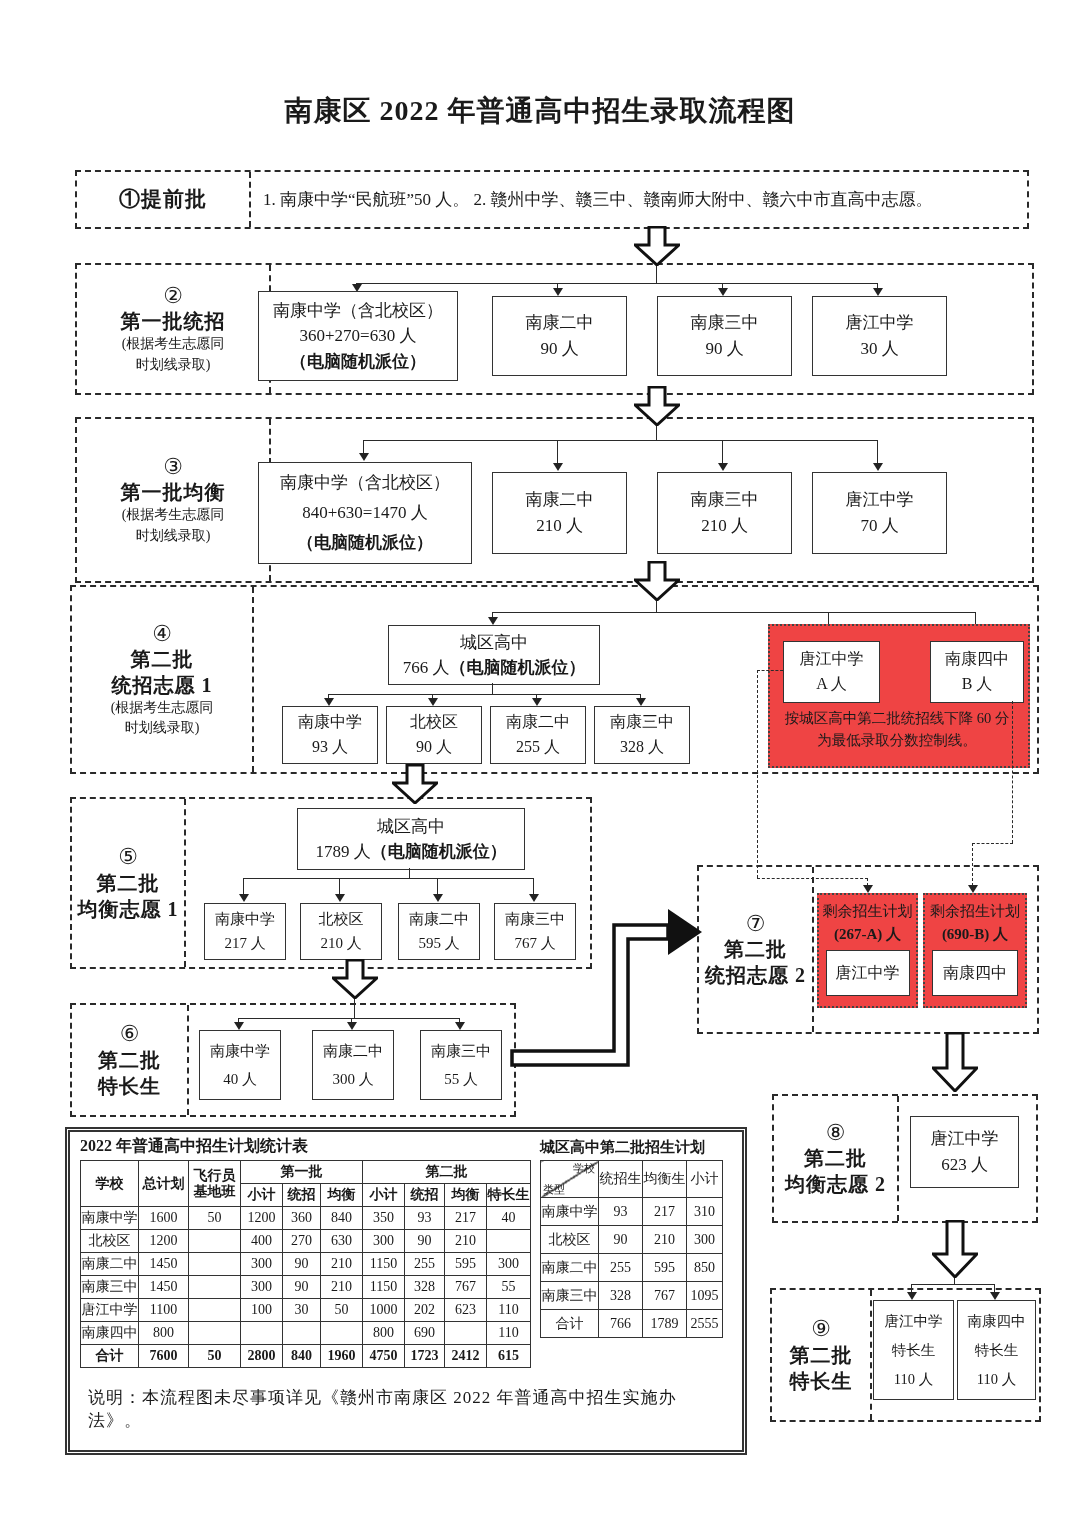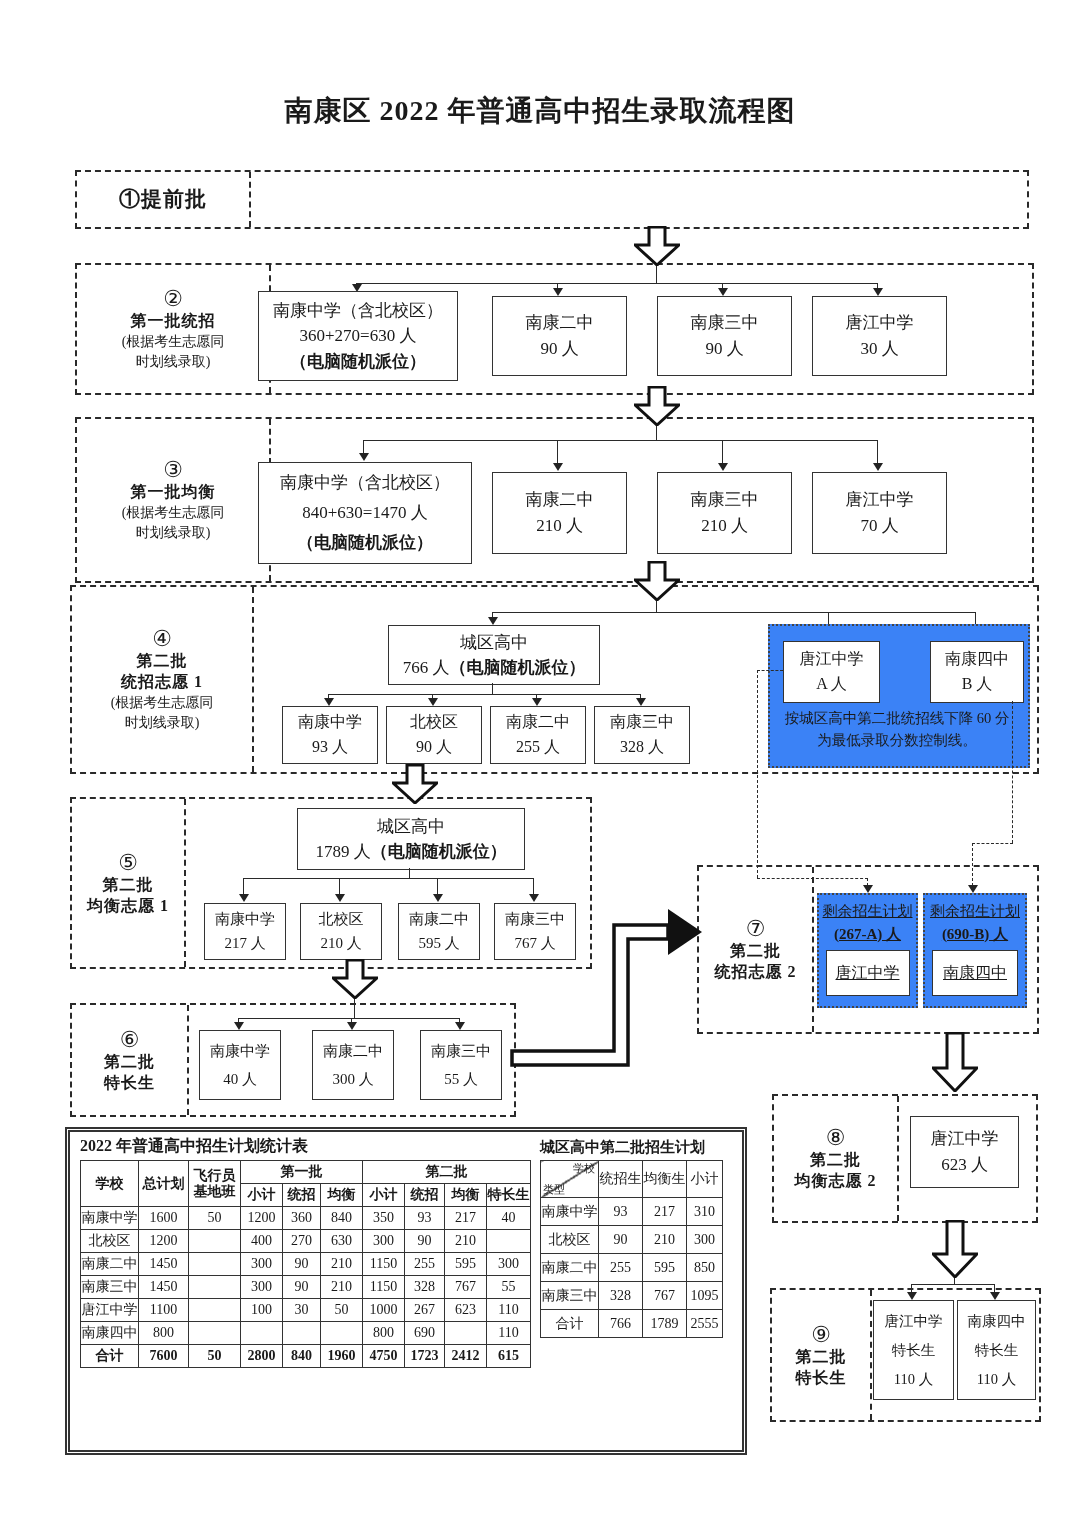--- a/index.html
+++ b/index.html
@@ -4,25 +4,25 @@
 <style>
   html,body{margin:0;padding:0;background:#fff;}
   #canvas{position:relative;width:1080px;height:1526px;background:#ffffff;
     font-family:"Liberation Serif","DejaVu Serif",serif;color:#1a1a1a;overflow:hidden;}
   .abs{position:absolute;}
   .title{width:1080px;text-align:center;font-size:28px;font-weight:bold;letter-spacing:1px;}
   .sec{position:absolute;border:2px dashed #2a2a2a;background:transparent;}
   .seclabel{position:absolute;left:0;top:0;bottom:0;border-right:2px dashed #2a2a2a;
     display:flex;flex-direction:column;align-items:center;justify-content:center;text-align:center;}
   .num{font-size:22px;line-height:1.15;}
-  .sectitle{font-size:16px;font-weight:bold;line-height:1.3;letter-spacing:1px;}
+  .sectitle{font-size:20px;font-weight:bold;line-height:1.3;letter-spacing:1px;}
   .secnote{font-size:14px;line-height:1.45;}
   .box{position:absolute;border:1.6px solid #333;background:#fff;display:flex;flex-direction:column;
     align-items:center;justify-content:center;text-align:center;font-size:17px;line-height:1.55;}
-  .dotbox{position:absolute;border:2px dotted #444;background:#3b82f6;text-decoration:underline;}
+  .dotbox{position:absolute;border:2px dotted #444;background:#ef4444;}
   .hline{position:absolute;border-top:1.6px solid #2a2a2a;height:0;}
   .vline{position:absolute;border-left:1.6px solid #2a2a2a;width:0;}
   .dashh{position:absolute;border-top:1.8px dashed #2a2a2a;height:0;}
   .dashv{position:absolute;border-left:1.8px dashed #2a2a2a;width:0;}
   .ah{position:absolute;width:0;height:0;border-left:5px solid transparent;
     border-right:5px solid transparent;border-top:8px solid #222;}
   .bigarrow{position:absolute;z-index:5;}
   .bold{font-weight:bold;}
   .ptable,.ctable{position:absolute;border-collapse:collapse;table-layout:fixed;background:#fff;}
   .ptable{font-size:14px;}
@@ -44,20 +44,21 @@
 <body>
 
 <div id="canvas">
 
   <div class="abs title" style="top:92px;left:0;">南康区 2022 年普通高中招生录取流程图</div>
 
   <div class="sec" style="left:75px;top:170px;width:950px;height:55px;">
     <div class="seclabel" style="width:172px;">
       <div class="sectitle" style="font-size:21px;">①提前批</div>
     </div>
+    <div class="abs" style="left:186px;top:0;width:755px;height:55px;display:flex;align-items:center;font-size:17px;">1. 南康中学“民航班”50 人。  2. 赣州中学、赣三中、赣南师大附中、赣六中市直高中志愿。</div>
   </div>
 
   <svg class="bigarrow" style="left:634px;top:226px;" width="46" height="40" viewBox="0 0 46 40">
     <polygon points="15,1 31,1 31,19 45,19 23,39 1,19 15,19" fill="#fff" stroke="#111" stroke-width="3"></polygon>
   </svg>
   <div class="vline" style="left:656px;top:266px;height:17px;"></div>
 
   <div class="sec" style="left:75px;top:263px;width:955px;height:128px;">
     <div class="seclabel" style="width:192px;">
       <div class="num">②</div>
@@ -444,21 +445,21 @@
           <td>55</td>
         </tr>
         <tr>
           <td>唐江中学</td>
           <td>1100</td>
           <td></td>
           <td>100</td>
           <td>30</td>
           <td>50</td>
           <td>1000</td>
-          <td>267</td>
+          <td>202</td>
           <td>623</td>
           <td>110</td>
         </tr>
         <tr>
           <td>南康四中</td>
           <td>800</td>
           <td></td>
           <td></td>
           <td></td>
           <td></td>
@@ -528,14 +529,15 @@
         </tr>
         <tr>
           <td>合计</td>
           <td>766</td>
           <td>1789</td>
           <td>2555</td>
         </tr>
       </tbody>
   </table>
 
+  <div class="footnote" style="left:88px;top:1386px;width:640px;">说明：本流程图未尽事项详见《赣州市南康区 2022 年普通高中招生实施办法》。</div>
 
 </div>
 
 </body></html>

